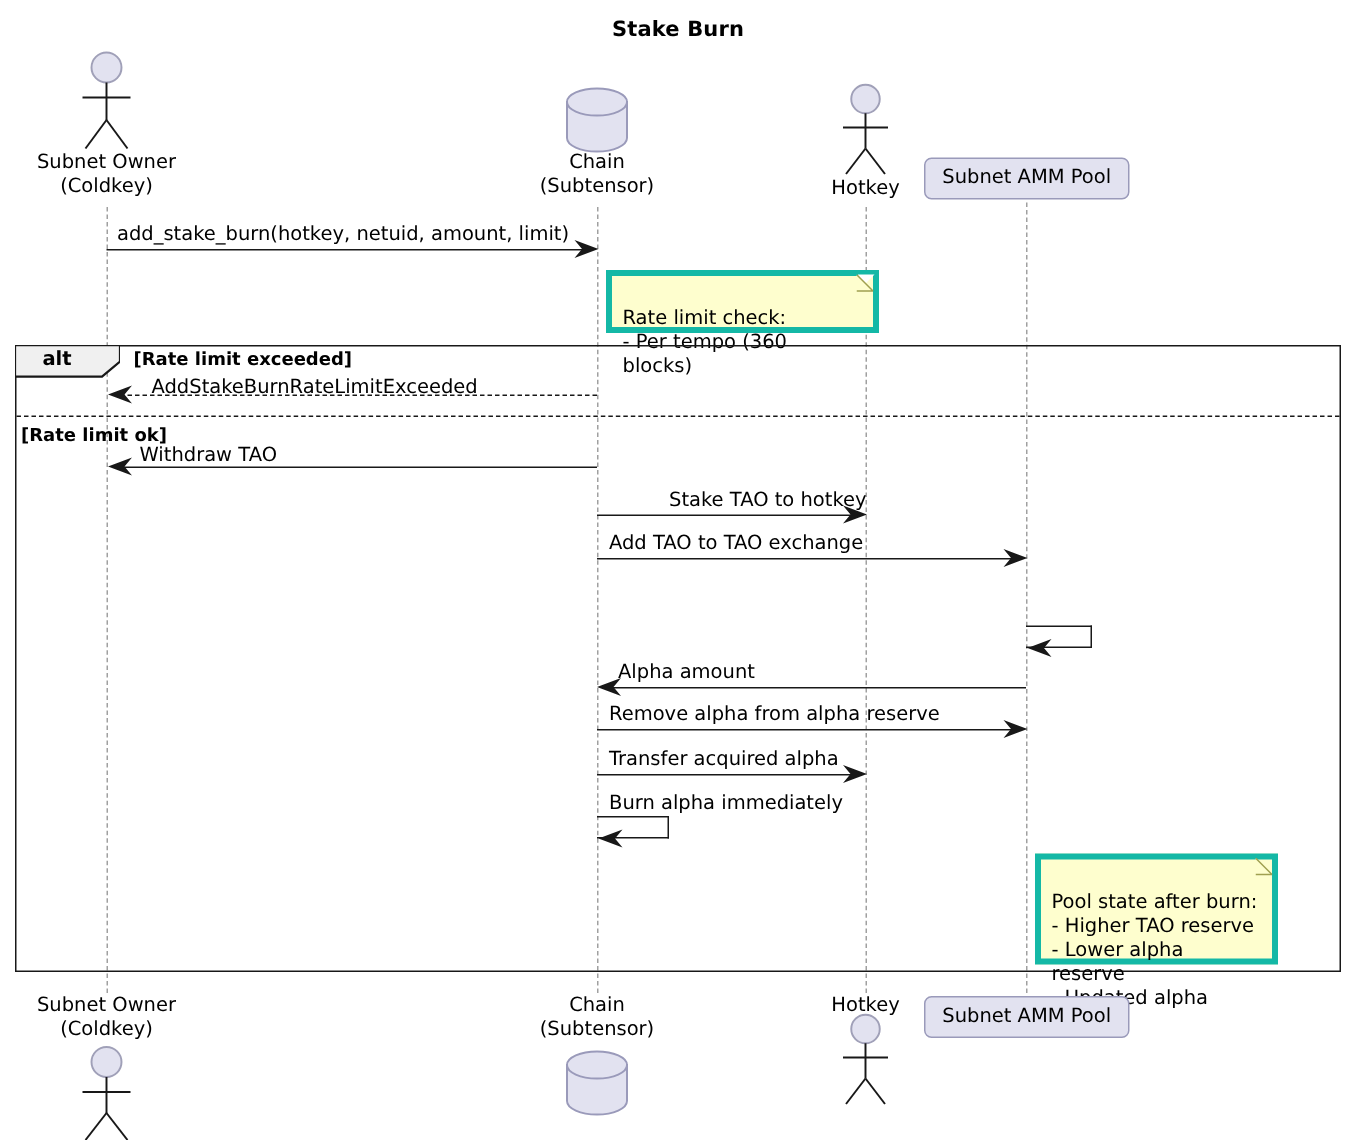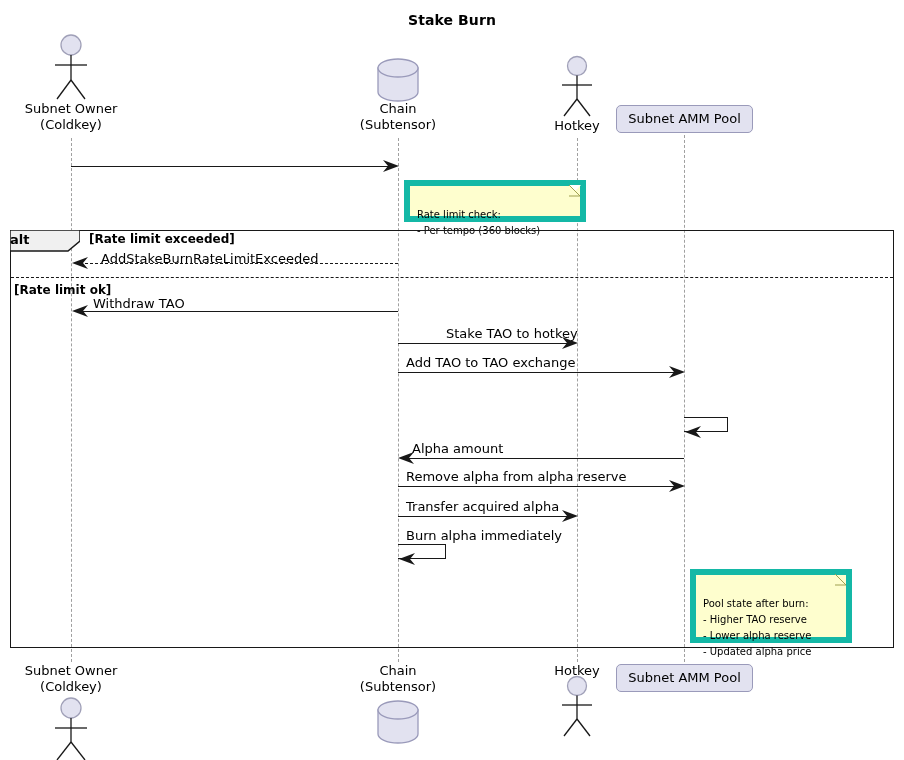--- a/index.html
+++ b/index.html
@@ -56,22 +56,22 @@
   }
   .msgline { height:0; border-top:1px solid #181818; }
   .msgline.dashed { border-top:1px dashed #181818; }
 
   
   .arrow svg { display:block; }
 
   
   .note {
     background:#FEFECE;
-    border:6px solid #14b8a6;
-    font-size:10px;
+    border:4px solid #14b8a6;
+    font-size:13px;
     line-height:16px;
     padding:5px 8px 5px 7px;
     box-sizing:border-box;
     white-space:pre-line;
     position:absolute;
   }
   .note .foldtri {
     position:absolute; right:-1px; top:-1px;
     width:0; height:0;
     border-left:11px solid #ffffff;
@@ -137,20 +137,21 @@
     </svg>
   </div>
   <div class="abs plabel" style="left:527px; top:118px; width:100px;">
     <div>Hotkey</div>
   </div>
 
   <div class="abs pbox" style="left:616px; top:105px; width:137px;">
     <span>Subnet AMM Pool</span>
   </div>
 
+  <div class="abs msg" style="left:78px; top:149px;">add_stake_burn(hotkey, netuid, amount, limit)</div>
   <div class="abs msgline" style="left:71px; top:166px; width:321px;"></div>
   <div class="abs arrow" style="left:382px; top:159px;">
     <svg width="18" height="14" viewBox="0 0 18 14">
         <path d="M1,1 L17,7 L1,13 L6,7 Z" fill="#181818"></path>
       </svg>
   </div>
 
   <div class="note" style="left:404px; top:180px; width:182px; height:42px;">
     <span>Rate limit check:
 - Per tempo (360 blocks)</span>
@@ -160,21 +161,21 @@
       <path d="M0,0 L11,11 M11,11 L0,11" stroke="#A0A050" stroke-width="1" fill="none"></path>
     </svg>
   </div>
 
   <div class="abs altframe" style="left:10px; top:230px; width:884px; height:418px;"></div>
 
   <div class="abs" style="left:10px; top:230px;">
     <svg width="70" height="22" viewBox="0 0 70 22">
       <path d="M0,0 L70,0 L70,11 L58,21 L0,21 Z" fill="#F0F0F0" stroke="#181818" stroke-width="1.5"></path>
     </svg>
-    <div class="abs" style="left:0; top:2px; width:56px; text-align:left; font-size:13px; font-weight:bold;">alt</div>
+    <div class="abs" style="left:0; top:2px; width:56px; text-align:center; font-size:13px; font-weight:bold;">alt</div>
   </div>
 
   <div class="abs guard" style="left:89px; top:232px;">[Rate limit exceeded]</div>
 
   <div class="abs msg" style="left:89px; top:251px;margin-left:12px;">AddStakeBurnRateLimitExceeded</div>
   <div class="abs msgline dashed" style="left:80px; top:263px; width:318px;"></div>
   <div class="abs arrow" style="left:71px; top:256px;">
     <svg width="18" height="14" viewBox="0 0 18 14">
         <path d="M17,1 L1,7 L17,13 L12,7 Z" fill="#181818"></path>
       </svg>

